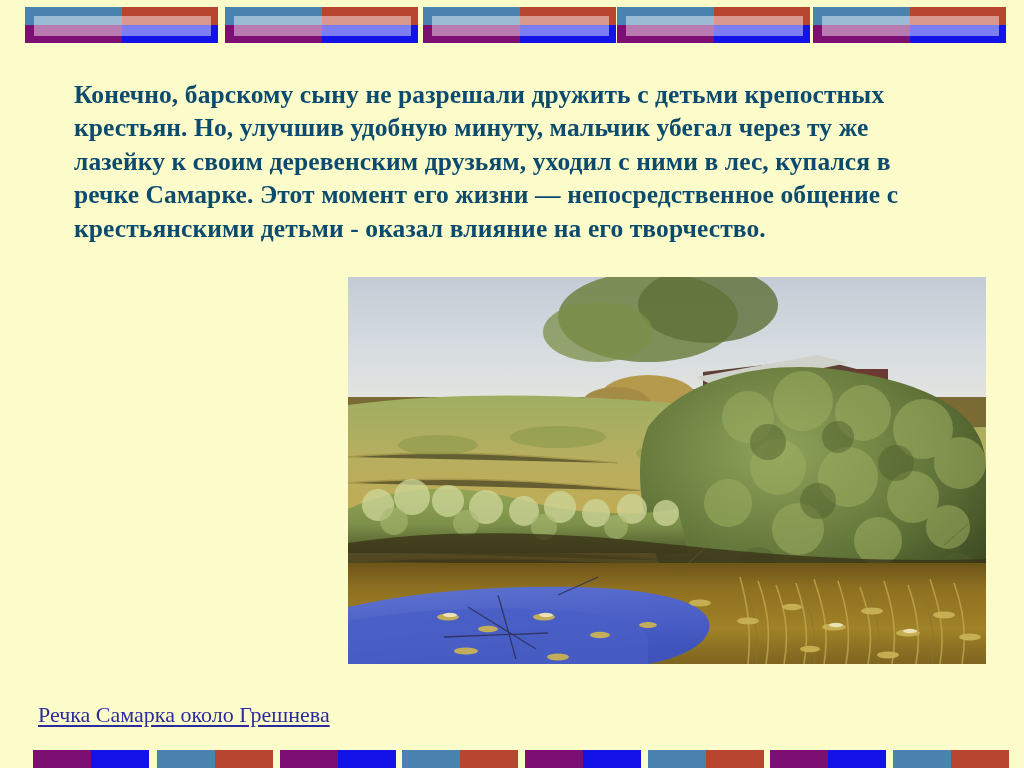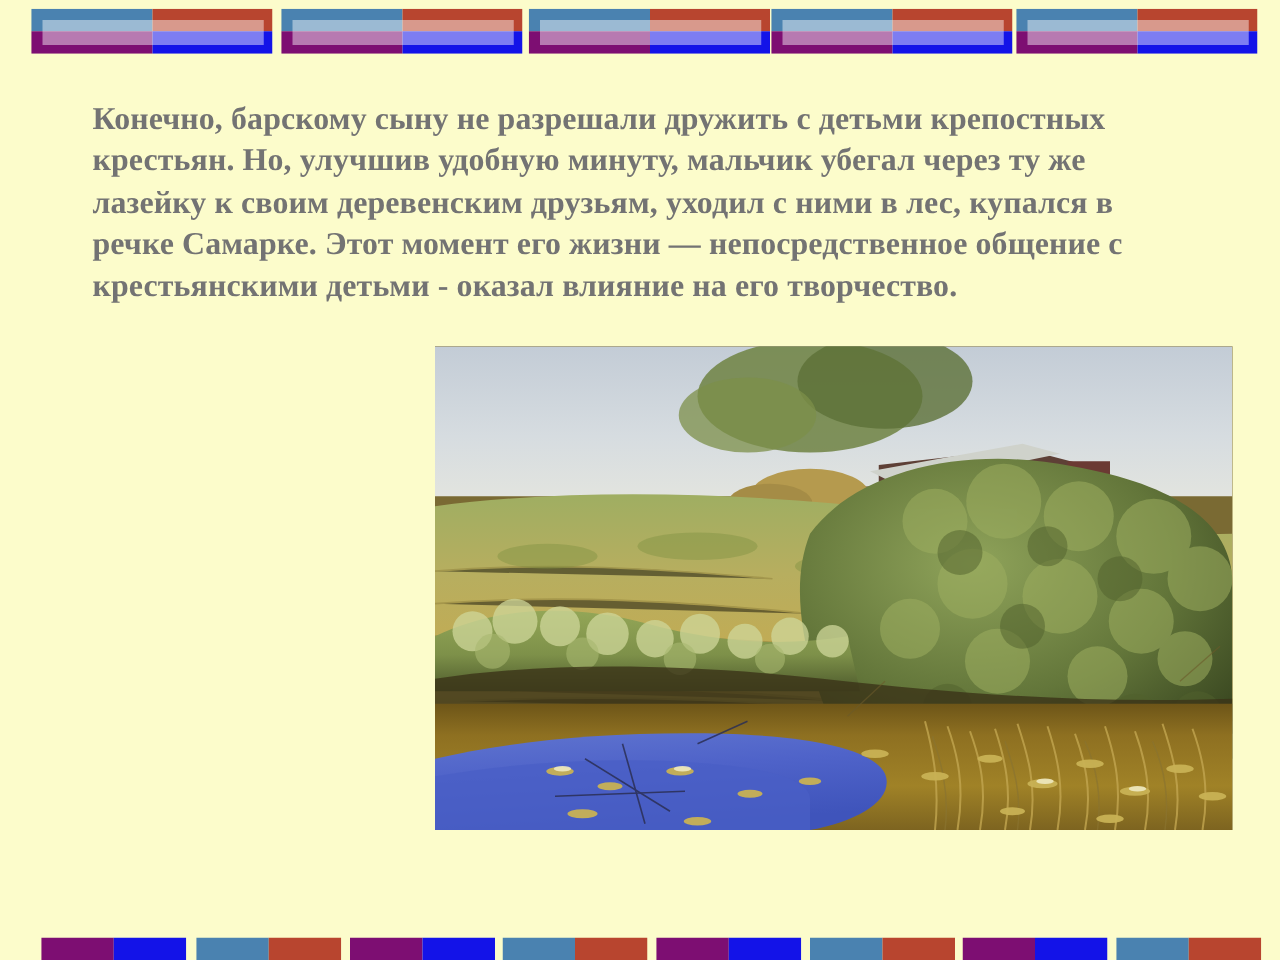--- a/index.html
+++ b/index.html
@@ -79,21 +79,21 @@
 
   
   .body-text {
     position: absolute;
     left: 74px;
     top: 52px;
     width: 880px;
     font-size: 25.5px;
     font-weight: bold;
     line-height: 33.5px;
-    color: #737373;
+    color: #0c4a6e;
     letter-spacing: 0.1px;
     text-align: left;
   }
 
   
   .photo-frame {
     position: absolute;
     left: 348px;
     top: 277px;
     width: 638px;
@@ -347,20 +347,21 @@
         <path d="M96,360 L200,356"></path>
         <path d="M210,318 L250,300"></path>
       </g>
       <g stroke="#6b5a2a" stroke-width="1" opacity="0.6" fill="none">
         <path d="M330,296 L360,268"></path>
         <path d="M596,268 L628,240"></path>
       </g>
     </svg>
   </div>
 
+  <div class="caption">Речка Самарка около Грешнева</div>
 
   <div class="bottom-band">
     <div class="deco-bar" style="left:33px">
       <span style="background:#7d0e72"></span>
       <span style="background:#1313e8"></span>
     </div>
     <div class="deco-bar" style="left:157px">
       <span style="background:#4a82b0"></span>
       <span style="background:#b8452f"></span>
     </div>

